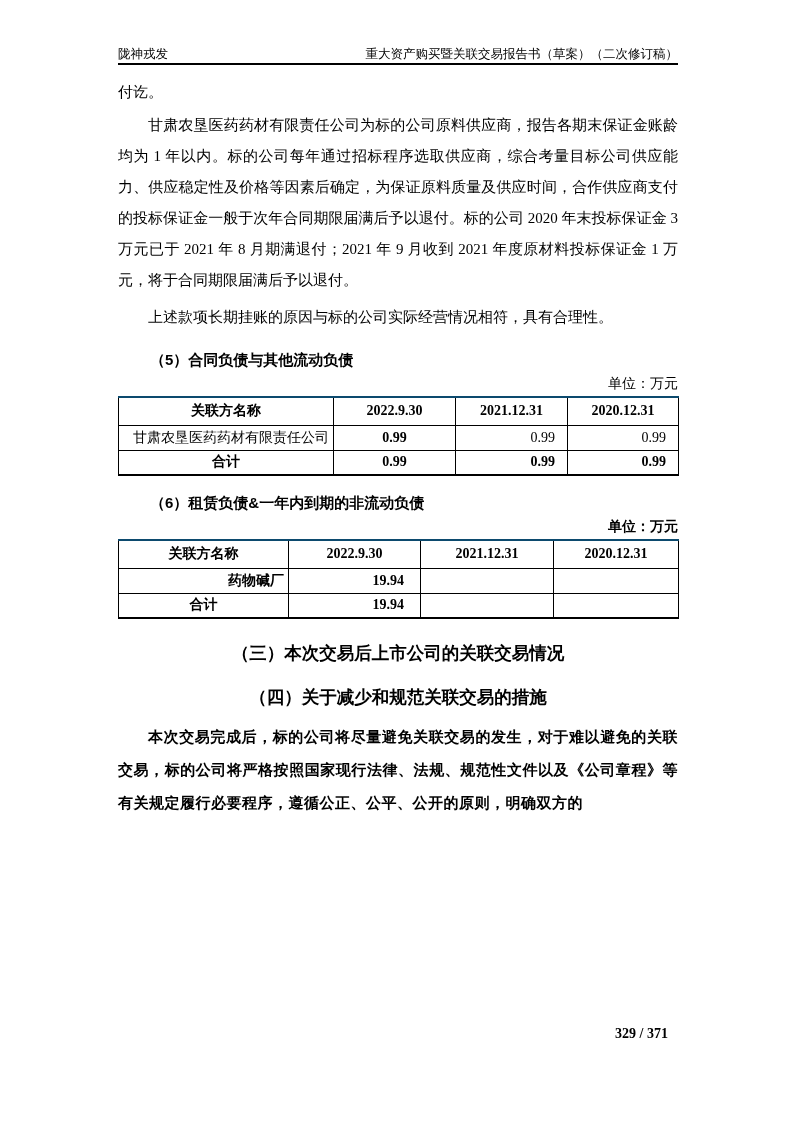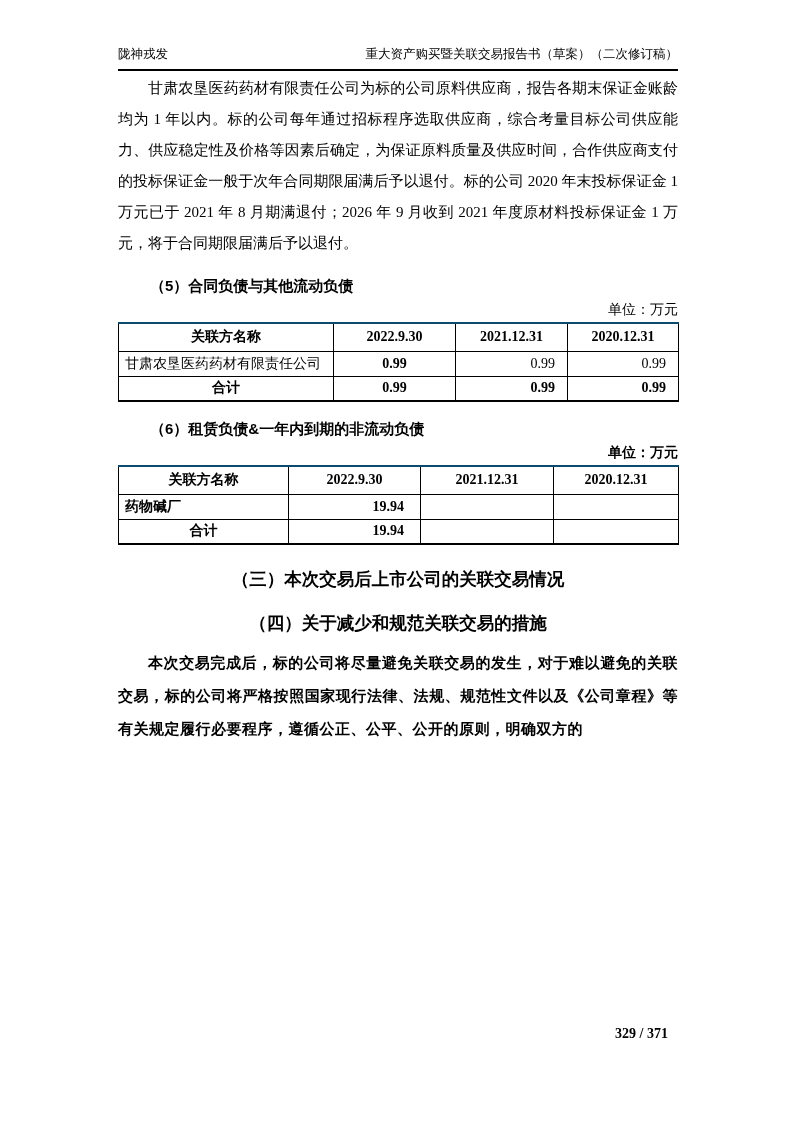--- a/index.html
+++ b/index.html
@@ -17,21 +17,20 @@
     outline: 1px solid #d9d9d9;
     overflow: hidden;
   }
   
   .doc-header {
     margin: 46px 115px 0 118px;
     display: flex;
     justify-content: space-between;
     align-items: center;
     font-size: 12.5px;
-    padding-bottom: 6px;
     border-bottom: 2px solid #000;
   }
   
   .content { padding: 0 115px 0 118px; }
   .body-text {
     font-size: 15px;
     line-height: 31px;
     text-align: justify;
     text-indent: 2em;
   }
@@ -65,21 +64,21 @@
   table.data-table th, table.data-table td {
     border: 1px solid #000;
     font-size: 14px;
     padding: 2px 4px;
     vertical-align: middle;
   }
   table.data-table th { font-weight: bold; text-align: center; height: 28px; }
   table.data-table td { height: 25px; }
   .t2 th { height: 26px; }
   .t2 td { height: 23px; }
-  .al { text-align: left; padding-left: 6px !important; }
+  .al { text-align: right; padding-left: 6px !important; }
   .ac { text-align: center; }
   .ar { text-align: right; padding-right: 12px !important; }
   .ar-wide { text-align: right; padding-right: 16px !important; }
   .b { font-weight: bold; }
   .section-heading {
     margin-top: 22px;
     font-family: "Liberation Sans", sans-serif;
     font-weight: bold;
     font-size: 17.5px;
     line-height: 24px;
@@ -106,21 +105,23 @@
 
 <div class="page">
 
   <div class="doc-header">
     <span>陇神戎发</span>
     <span>重大资产购买暨关联交易报告书（草案）（二次修订稿）</span>
   </div>
 
   <div class="content">
 
-    <p class="body-text p1">甘肃农垦医药药材有限责任公司为标的公司原料供应商，报告各期末保证金账龄均为 1 年以内。标的公司每年通过招标程序选取供应商，综合考量目标公司供应能力、供应稳定性及价格等因素后确定，为保证原料质量及供应时间，合作供应商支付的投标保证金一般于次年合同期限届满后予以退付。标的公司 2020 年末投标保证金 1 万元已于 2021 年 8 月期满退付；2026 年 9 月收到 2021 年度原材料投标保证金 1 万元，将于合同期限届满后予以退付。</p>
+    <p class="body-text no-indent p0">付讫。</p>
+    <p class="body-text p1">甘肃农垦医药药材有限责任公司为标的公司原料供应商，报告各期末保证金账龄均为 1 年以内。标的公司每年通过招标程序选取供应商，综合考量目标公司供应能力、供应稳定性及价格等因素后确定，为保证原料质量及供应时间，合作供应商支付的投标保证金一般于次年合同期限届满后予以退付。标的公司 2020 年末投标保证金 3 万元已于 2021 年 8 月期满退付；2021 年 9 月收到 2021 年度原材料投标保证金 1 万元，将于合同期限届满后予以退付。</p>
+    <p class="body-text p2">上述款项长期挂账的原因与标的公司实际经营情况相符，具有合理性。</p>
 
     <p class="sub-title">（5）合同负债与其他流动负债</p>
     <p class="unit-label">单位：万元</p>
 
     <table class="data-table t1">
       <colgroup>
         <col style="width:215px">
           <col style="width:122px">
           <col style="width:112px">
           <col style="width:111px">

